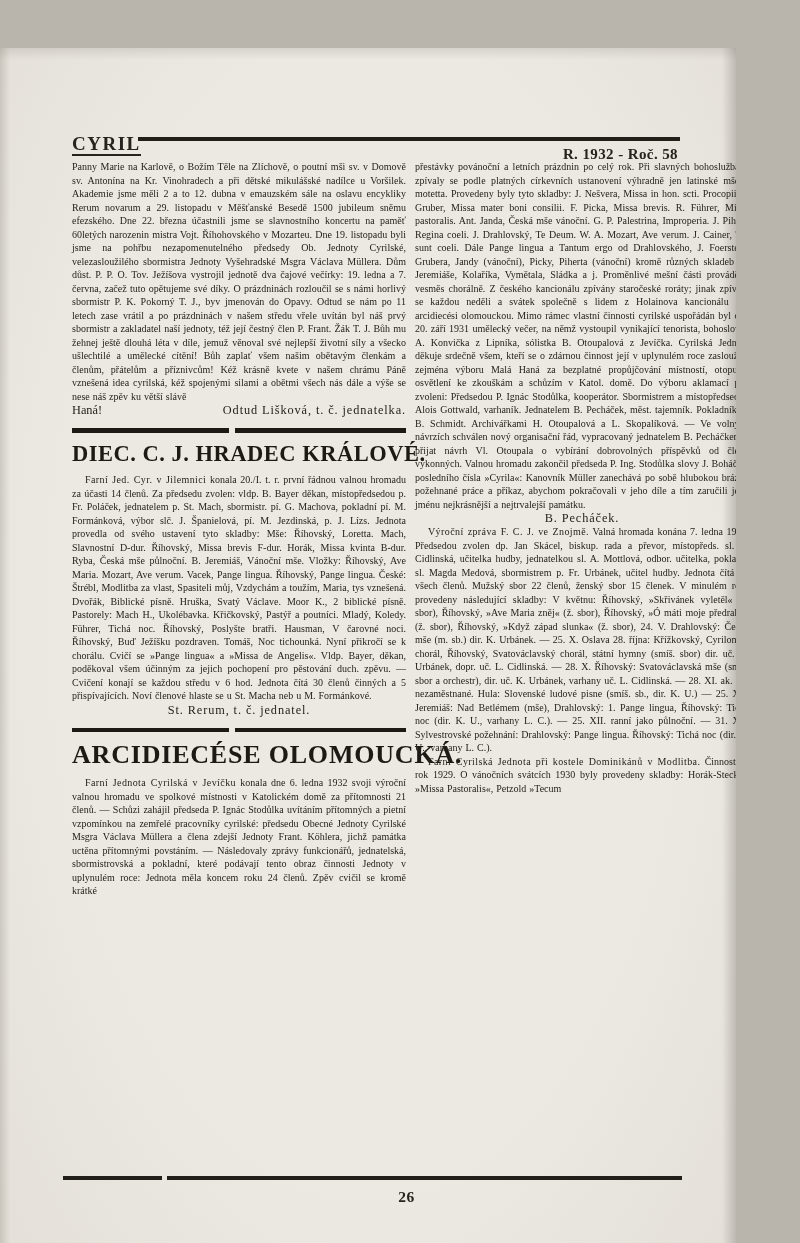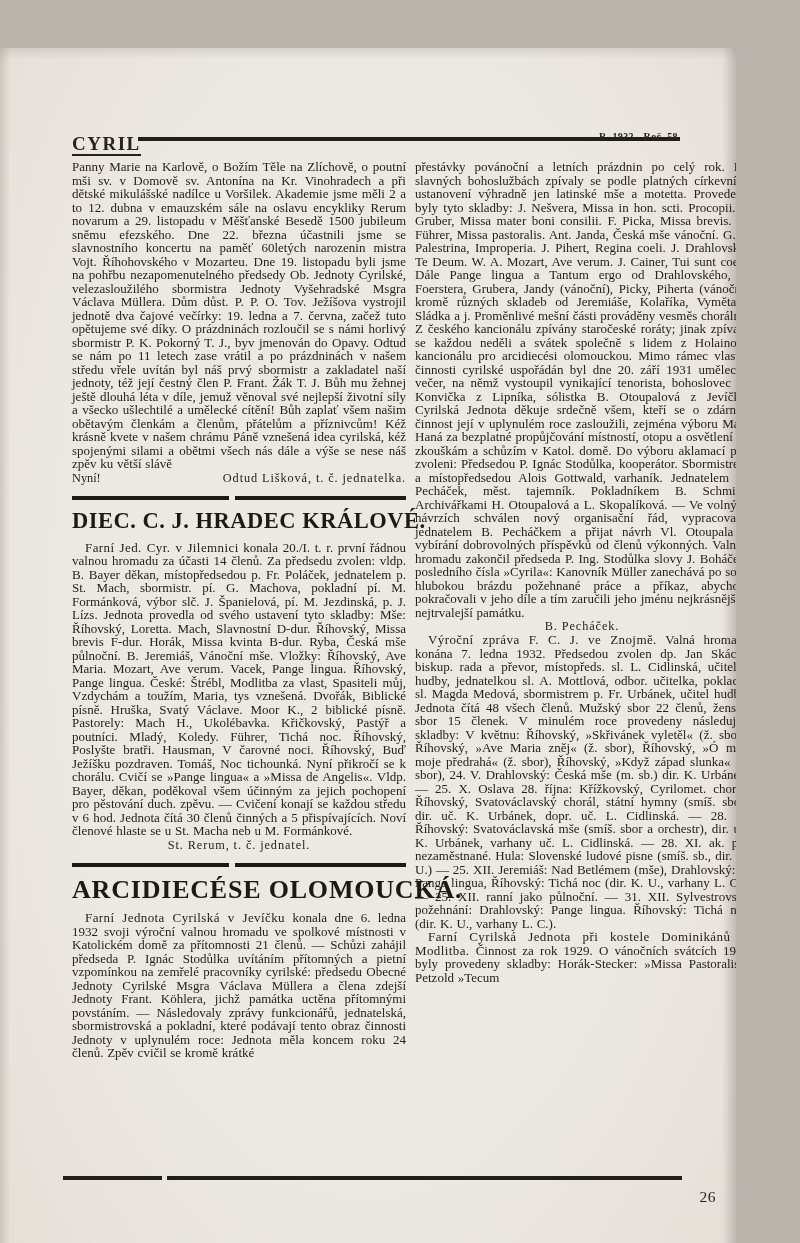--- a/index.html
+++ b/index.html
@@ -20,31 +20,31 @@
   }
   
   .hdr{position:absolute;top:82px;left:72px;right:56px;height:34px;}
   .journal{
     position:absolute;left:0;top:4px;
     font-weight:bold;font-size:19px;letter-spacing:1.5px;
     border-bottom:2.5px solid #26221d;padding-bottom:1px;line-height:1;
   }
   .hdr-rule{position:absolute;left:66px;right:0;top:7px;height:3.5px;background:#221e19;}
   .issue{
-    position:absolute;right:2px;top:1px;
-    font-weight:bold;font-size:10px;letter-spacing:0.4px;
+    position:absolute;right:2px;top:16px;
+    font-weight:bold;font-size:15px;letter-spacing:0.4px;
   }
   
   .columns{
     position:absolute;top:112px;left:72px;width:676px;
     display:flex;gap:9px;
   }
   .col{width:334px;flex:0 0 334px;}
   .body-text{
-    margin:0;font-size:13px;line-height:13.5px;
+    margin:0;font-size:10px;line-height:13.5px;
     text-align:justify;text-justify:inter-word;
     word-spacing:0.5px;
   }
   .body-text .lead{font-weight:normal;letter-spacing:0.4px;}
   .indent{text-indent:13px;}
   .sigline{
     display:flex;justify-content:space-between;
     font-size:12.3px;line-height:14px;
   }
   .sigline.right-only{justify-content:center;}
@@ -59,41 +59,41 @@
   }
   .h-small{font-size:22.5px;}
   .h-big{font-size:26px;letter-spacing:0.8px;margin-top:4px;}
   
   .ftr{position:absolute;left:63px;right:54px;top:1128px;}
   .ftr-rule{display:flex;gap:5px;}
   .ftr-rule .seg{height:3.5px;background:#221e19;}
   .ftr-rule .segA{width:16%;}
   .ftr-rule .segB{flex:1;}
   .page-number{
-    margin-top:8px;text-align:right;transform:translateX(34px);
-    font-weight:normal;font-size:15.5px;letter-spacing:0.5px;
+    margin-top:8px;text-align:center;transform:translateX(34px);
+    font-weight:bold;font-size:15.5px;letter-spacing:0.5px;
   }
 </style>
 </head>
 <body>
 
 <div class="page">
 
   <div class="hdr">
     <span class="journal">CYRIL</span>
     <div class="hdr-rule"></div>
     <span class="issue">R. 1932 - Roč. 58</span>
   </div>
 
   <div class="columns">
 
     <section class="col">
       <p class="body-text">Panny Marie na Karlově, o Božím Těle na Zlíchově, o poutní mši sv. v Domově sv. Antonína na Kr. Vinohradech a při dětské mikulášské nadílce u Voršilek. Akademie jsme měli 2 a to 12. dubna v emauzském sále na oslavu encykliky Rerum novarum a 29. listopadu v Měšťanské Besedě 1500 jubileum sněmu efezského. Dne 22. března účastnili jsme se slavnostního koncertu na paměť 60letých narozenin mistra Vojt. Říhohovského v Mozarteu. Dne 19. listopadu byli jsme na pohřbu nezapomenutelného předsedy Ob. Jednoty Cyrilské, velezasloužilého sbormistra Jednoty Vyšehradské Msgra Václava Müllera. Dům důst. P. P. O. Tov. Ježíšova vystrojil jednotě dva čajové večírky: 19. ledna a 7. června, začež tuto opětujeme své díky. O prázdninách rozloučil se s námi horlivý sbormistr P. K. Pokorný T. J., byv jmenován do Opavy. Odtud se nám po 11 letech zase vrátil a po prázdninách v našem středu vřele uvítán byl náš prvý sbormistr a zakladatel naší jednoty, též její čestný člen P. Frant. Žák T. J. Bůh mu žehnej ještě dlouhá léta v díle, jemuž věnoval své nejlepší životní síly a všecko ušlechtilé a umělecké cítění! Bůh zaplať všem našim obětavým členkám a členům, přátelům a příznivcům! Kéž krásně kvete v našem chrámu Páně vznešená idea cyrilská, kéž spojenými silami a obětmi všech nás dále a výše se nese náš zpěv ku větší slávě</p>
       <div class="sigline">
-        <span>Nyní!</span>
+        <span>Haná!</span>
         <span class="sig">Odtud Lišková, t. č. jednatelka.</span>
       </div>
       <div class="divider">
         <span class="seg seg1"></span>
         <span class="seg seg2"></span>
       </div>
       <h2 class="section-heading h-small">DIEC. C. J. HRADEC KRÁLOVÉ.</h2>
       <p class="body-text indent"><strong class="lead">Farní Jed. Cyr. v Jilemnici</strong> <span>konala 20./I. t. r. první řádnou valnou hromadu za účasti 14 členů. Za předsedu zvolen: vldp. B. Bayer děkan, místopředsedou p. Fr. Poláček, jednatelem p. St. Mach, sbormistr. pí. G. Machova, pokladní pí. M. Formánková, výbor slč. J. Španielová, pí. M. Jezdinská, p. J. Lízs. Jednota provedla od svého ustavení tyto skladby: Mše: Říhovský, Loretta. Mach, Slavnostní D-dur. Říhovský, Missa brevis F-dur. Horák, Missa kvinta B-dur. Ryba, Česká mše půlnoční. B. Jeremiáš, Vánoční mše. Vložky: Říhovský, Ave Maria. Mozart, Ave verum. Vacek, Pange lingua. Říhovský, Pange lingua. České: Štrébl, Modlitba za vlast, Spasiteli můj, Vzdychám a toužím, Maria, tys vznešená. Dvořák, Biblické písně. Hruška, Svatý Václave. Moor K., 2 biblické písně. Pastorely: Mach H., Ukolébavka. Křičkovský, Pastýř a poutníci. Mladý, Koledy. Führer, Tichá noc. Říhovský, Poslyšte bratři. Hausman, V čarovné noci. Říhovský, Buď Ježíšku pozdraven. Tomáš, Noc tichounká. Nyní přikročí se k chorálu. Cvičí se »Pange lingua« a »Missa de Angelis«. Vldp. Bayer, děkan, poděkoval všem účinným za jejich pochopení pro pěstování duch. zpěvu. — Cvičení konají se každou středu v 6 hod. Jednota čítá 30 členů činných a 5 přispívajících. Noví členové hlaste se u St. Macha neb u M. Formánkové.</span></p>
       <div class="sigline right-only">
         <span class="sig">St. Rerum, t. č. jednatel.</span>

